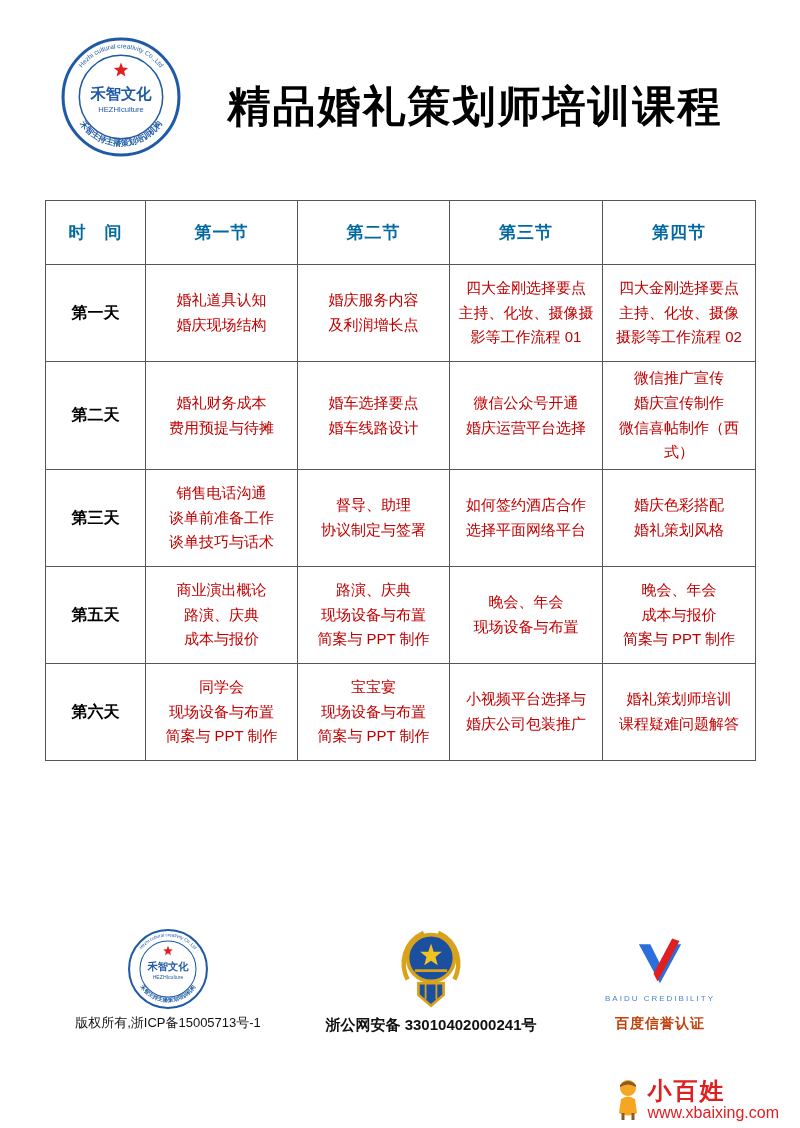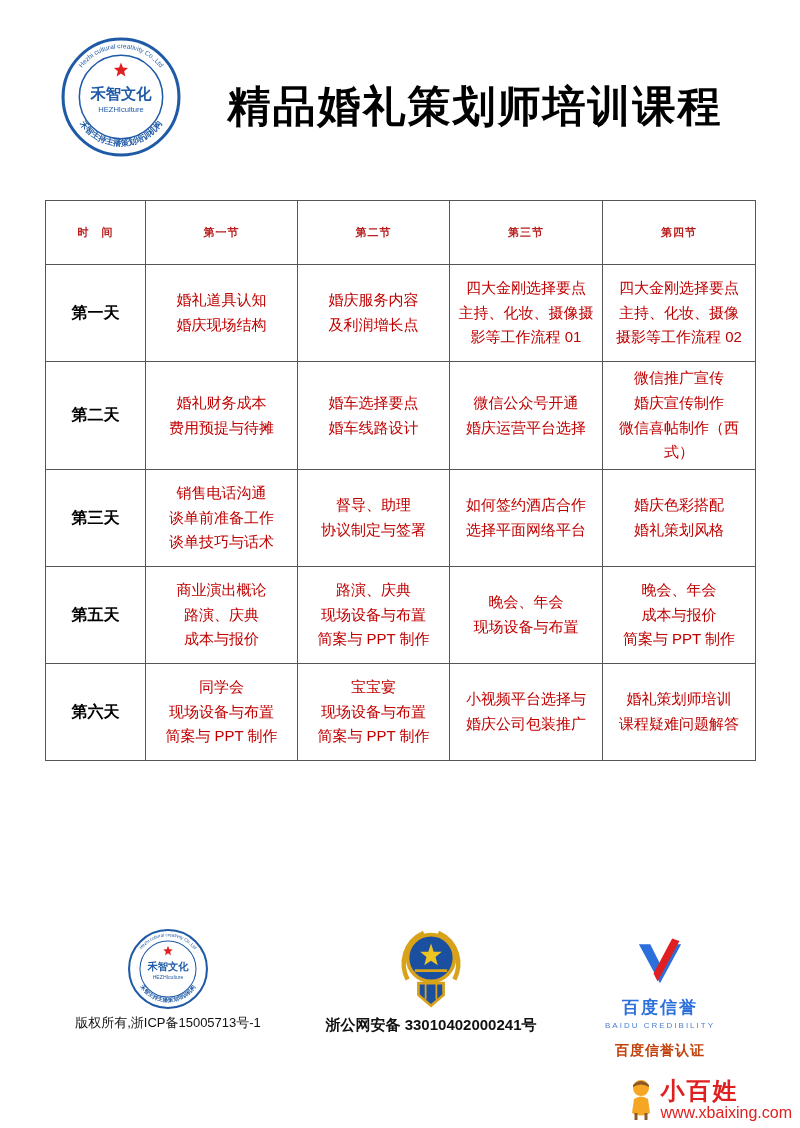--- a/index.html
+++ b/index.html
@@ -49,23 +49,23 @@
   }
   .schedule th, .schedule td {
     border: 1px solid #555;
     text-align: center;
     vertical-align: middle;
     padding: 4px 6px;
   }
   .schedule thead tr { height: 64px; }
   .schedule tbody tr { height: 97px; }
   .schedule th {
-    font-size: 11px;
+    font-size: 17px;
     font-weight: bold;
-    color: #b91c1c;
+    color: #0369a1;
     letter-spacing: 1px;
   }
   td.time {
     font-size: 16px;
     font-weight: bold;
     color: #000;
   }
   td.cell {
     font-size: 15px;
     color: #c00000;
@@ -83,21 +83,21 @@
   }
   .foot-text.bold { font-weight: bold; font-size: 15px; }
   .baidu-name { margin-top: 4px; font-size: 17px; font-weight: bold; color: #2a6fdb; letter-spacing: 2px; }
   .baidu-en { font-size: 8px; color: #4a7fd0; letter-spacing: 2px; margin-top: 2px; }
   .baidu-cert { margin-top: 12px; font-size: 14px; font-weight: bold; color: #c2410c; letter-spacing: 1px; }
   .badge-svg { width: 72px; height: 90px; }
   .baidu-svg { width: 52px; height: 52px; }
   
   .watermark {
     position: absolute;
-    right: 8px;
+    right: 21px;
     bottom: 6px;
     display: flex;
     align-items: center;
     gap: 4px;
   }
   .wm-text { text-align: left; }
   .wm-name { font-size: 24px; font-weight: bold; color: #e02020; letter-spacing: 2px; line-height: 1.1; }
   .wm-url  { font-size: 16px; color: #e02020; }
 </style>
 </head>
@@ -244,21 +244,20 @@
       <path d="M 34,66 v 18 M 46,66 v 18" stroke="#d9a21b" stroke-width="2"></path>
     </svg>
     <div class="foot-text bold">浙公网安备 33010402000241号</div>
   </div>
 
   <div class="foot-col foot-baidu">
     <svg class="baidu-svg" viewBox="0 0 64 64">
       <path d="M 6,10 L 32,58 L 58,10 L 44,10 L 32,34 L 20,10 Z" fill="#2a6fdb"></path>
       <path d="M 29,56 L 56,6 L 47,3 L 24,46 Z" fill="#e02020"></path>
     </svg>
-    <div class="baidu-name">百度信誉</div>
     <div class="baidu-en">BAIDU CREDIBILITY</div>
     <div class="baidu-cert">百度信誉认证</div>
   </div>
 
   <div class="watermark">
     <svg width="30" height="42" viewBox="0 0 30 42">
       <circle cx="15" cy="9" r="8" fill="#f5a623"></circle>
       <path d="M 7,6 Q 15,-2 23,6 L 23,8 Q 15,3 7,8 Z" fill="#8a5a2b"></path>
       <path d="M 8,20 q 7,-5 14,0 l 2,14 q -9,5 -18,0 z" fill="#f5a623"></path>
       <path d="M 10,34 v 7 M 20,34 v 7" stroke="#8a5a2b" stroke-width="3"></path>

